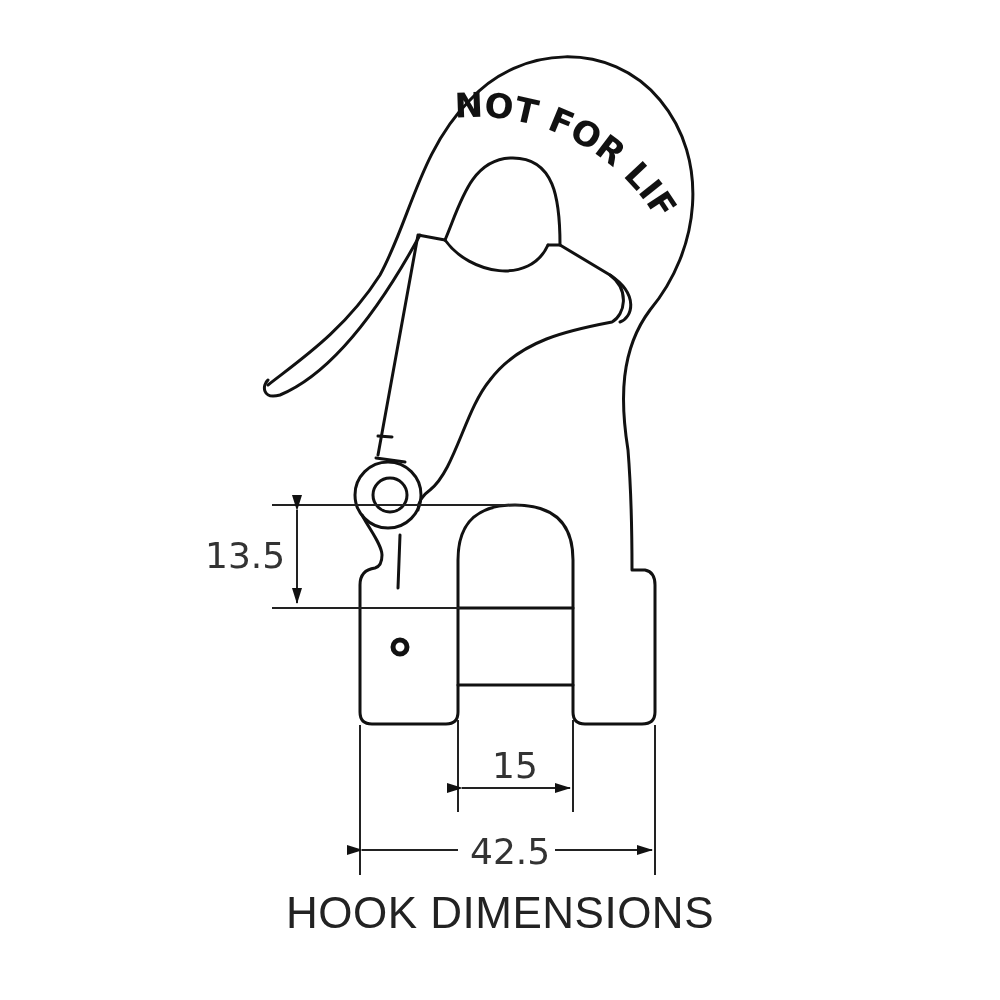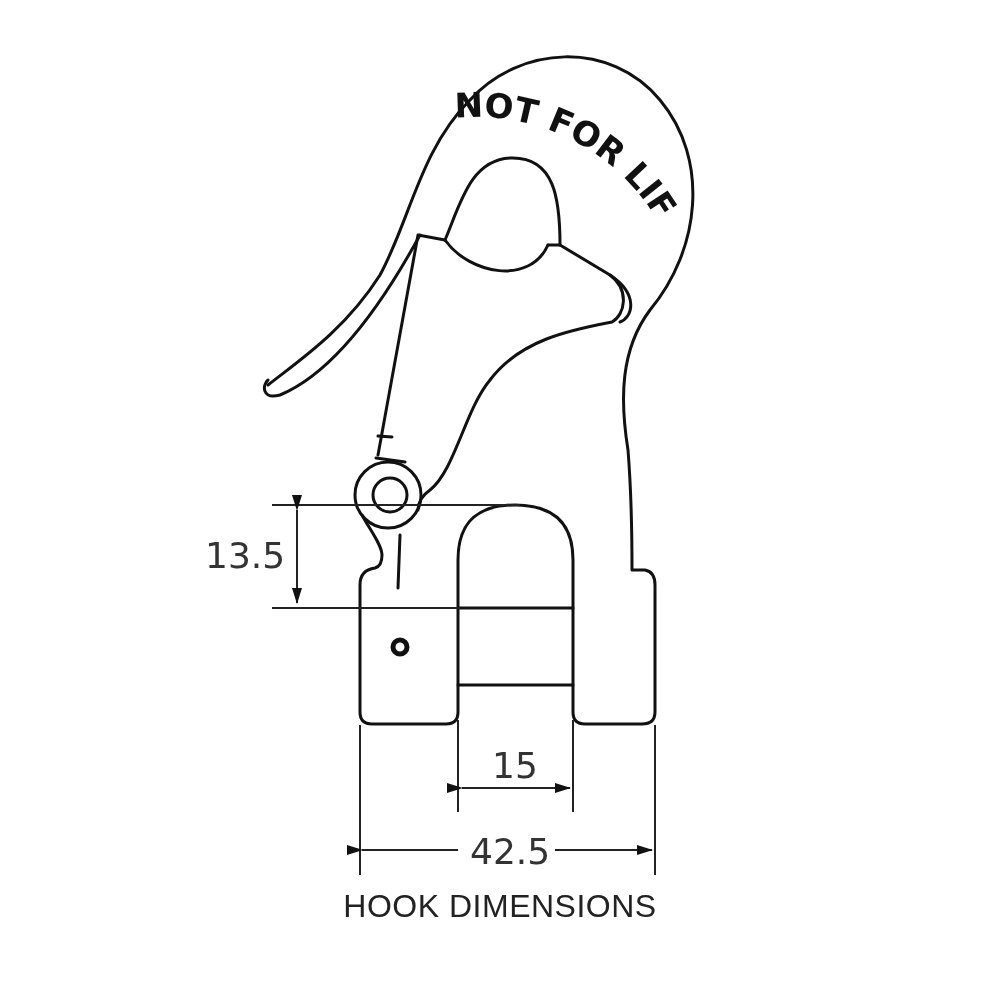--- a/index.html
+++ b/index.html
@@ -1,20 +1,20 @@
 <!DOCTYPE html>
 <html><head>
 <meta charset="utf-8">
 <style>
   html, body { margin: 0; padding: 0; background: #ffffff; }
   body { width: 1000px; height: 1000px; position: relative; overflow: hidden; }
   #stage { position: absolute; left: 0; top: 0; width: 1000px; height: 1000px; }
   .title {
     position: absolute; left: 0; top: 888px; width: 1000px; text-align: center;
-    font-family: "Liberation Sans", sans-serif; font-size: 32px; color: #222222;
+    font-family: "Liberation Sans", sans-serif; font-size: 44px; color: #222222;
     letter-spacing: 0.5px;
   }
   .dimlabel {
     font-family: "DejaVu Sans", sans-serif; font-size: 36px; fill: #333333;
   }
   .arc-text {
     font-family: "DejaVu Sans", sans-serif; font-weight: bold; font-size: 34px; fill: #111111;
   }
 </style>
 </head>

